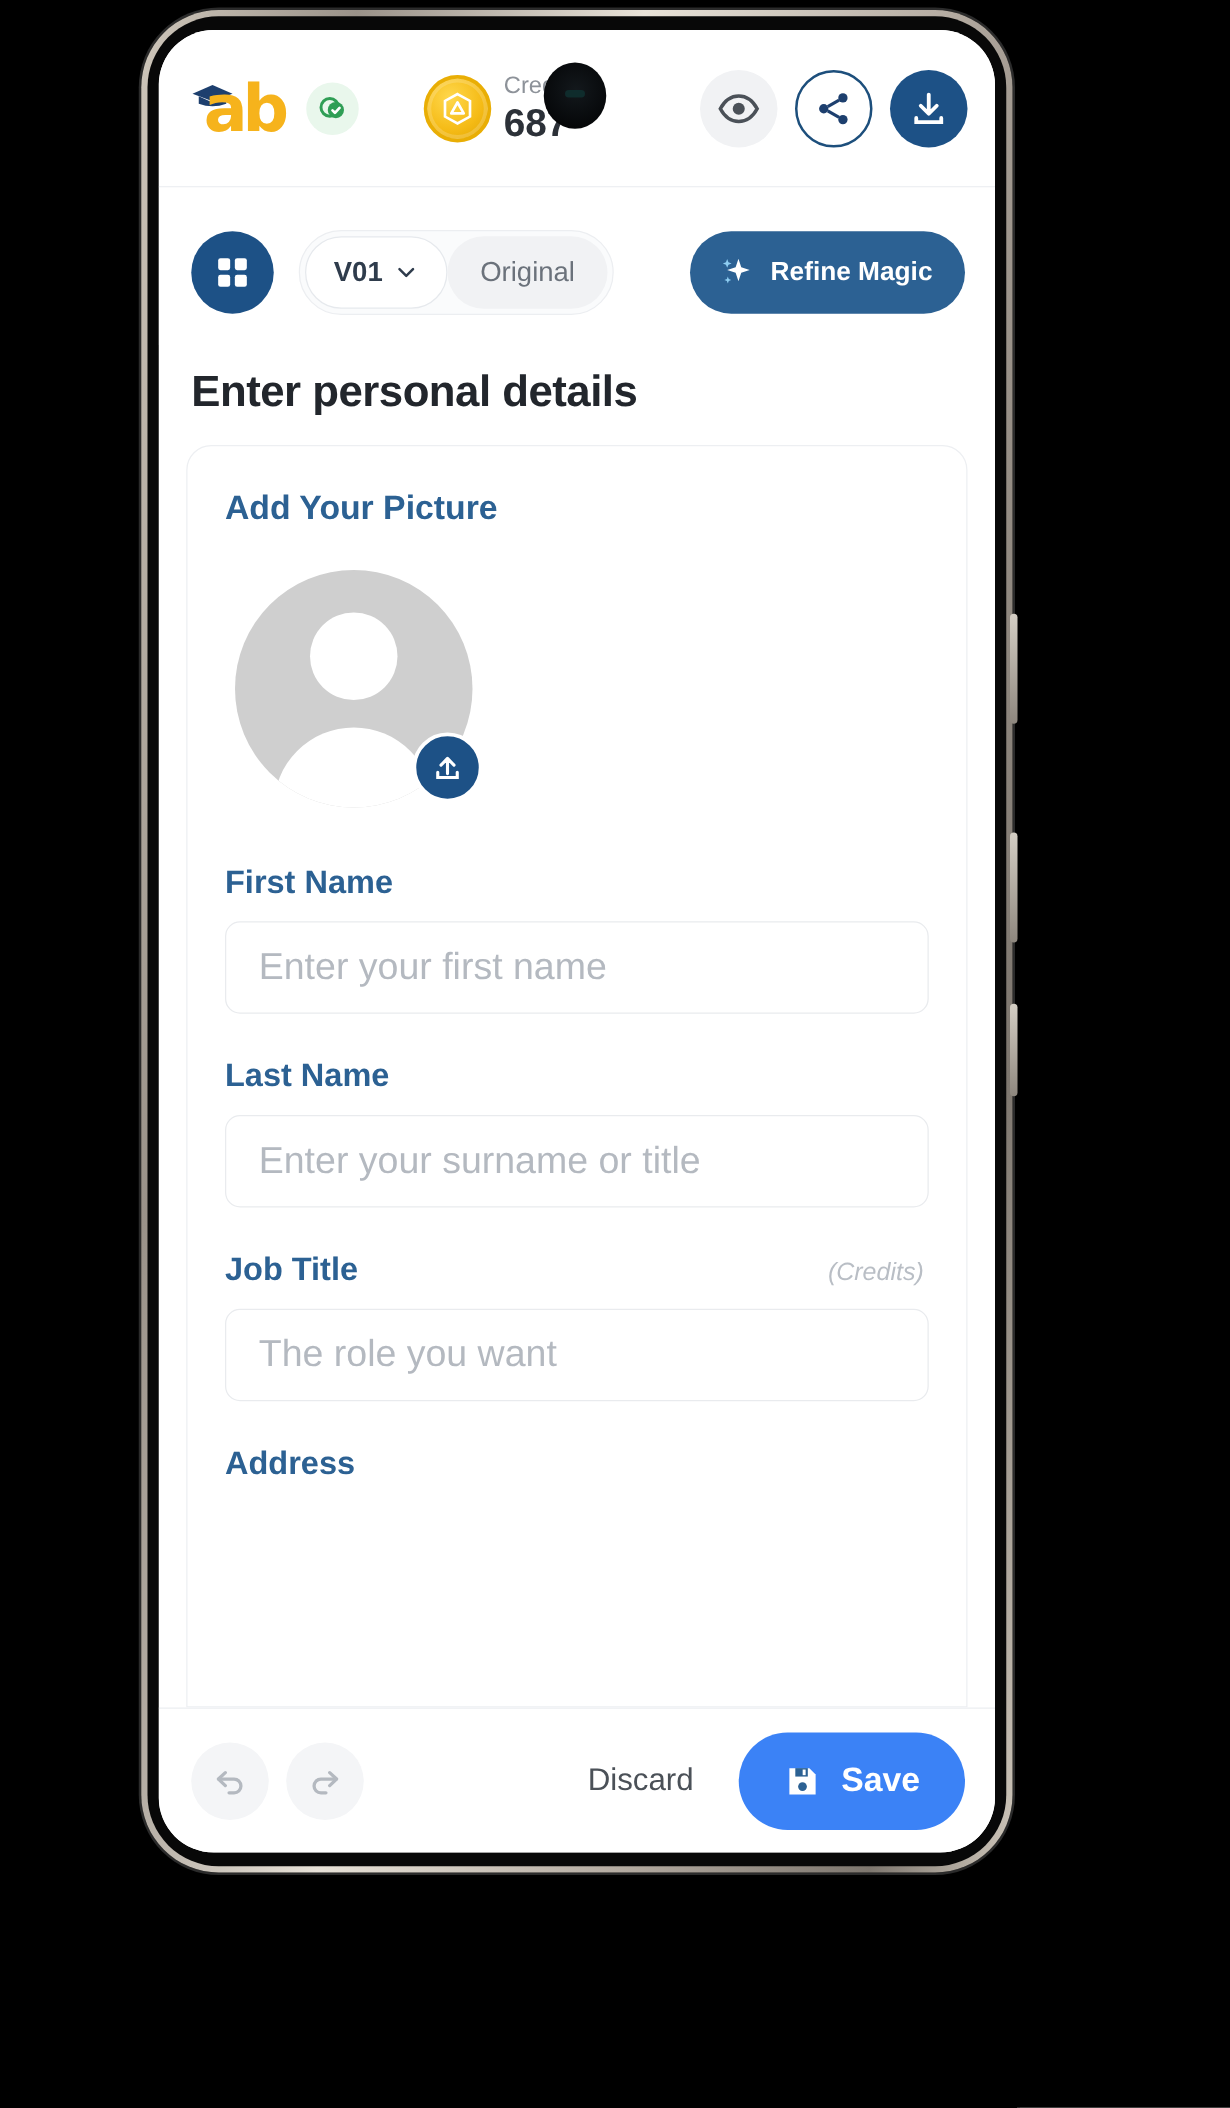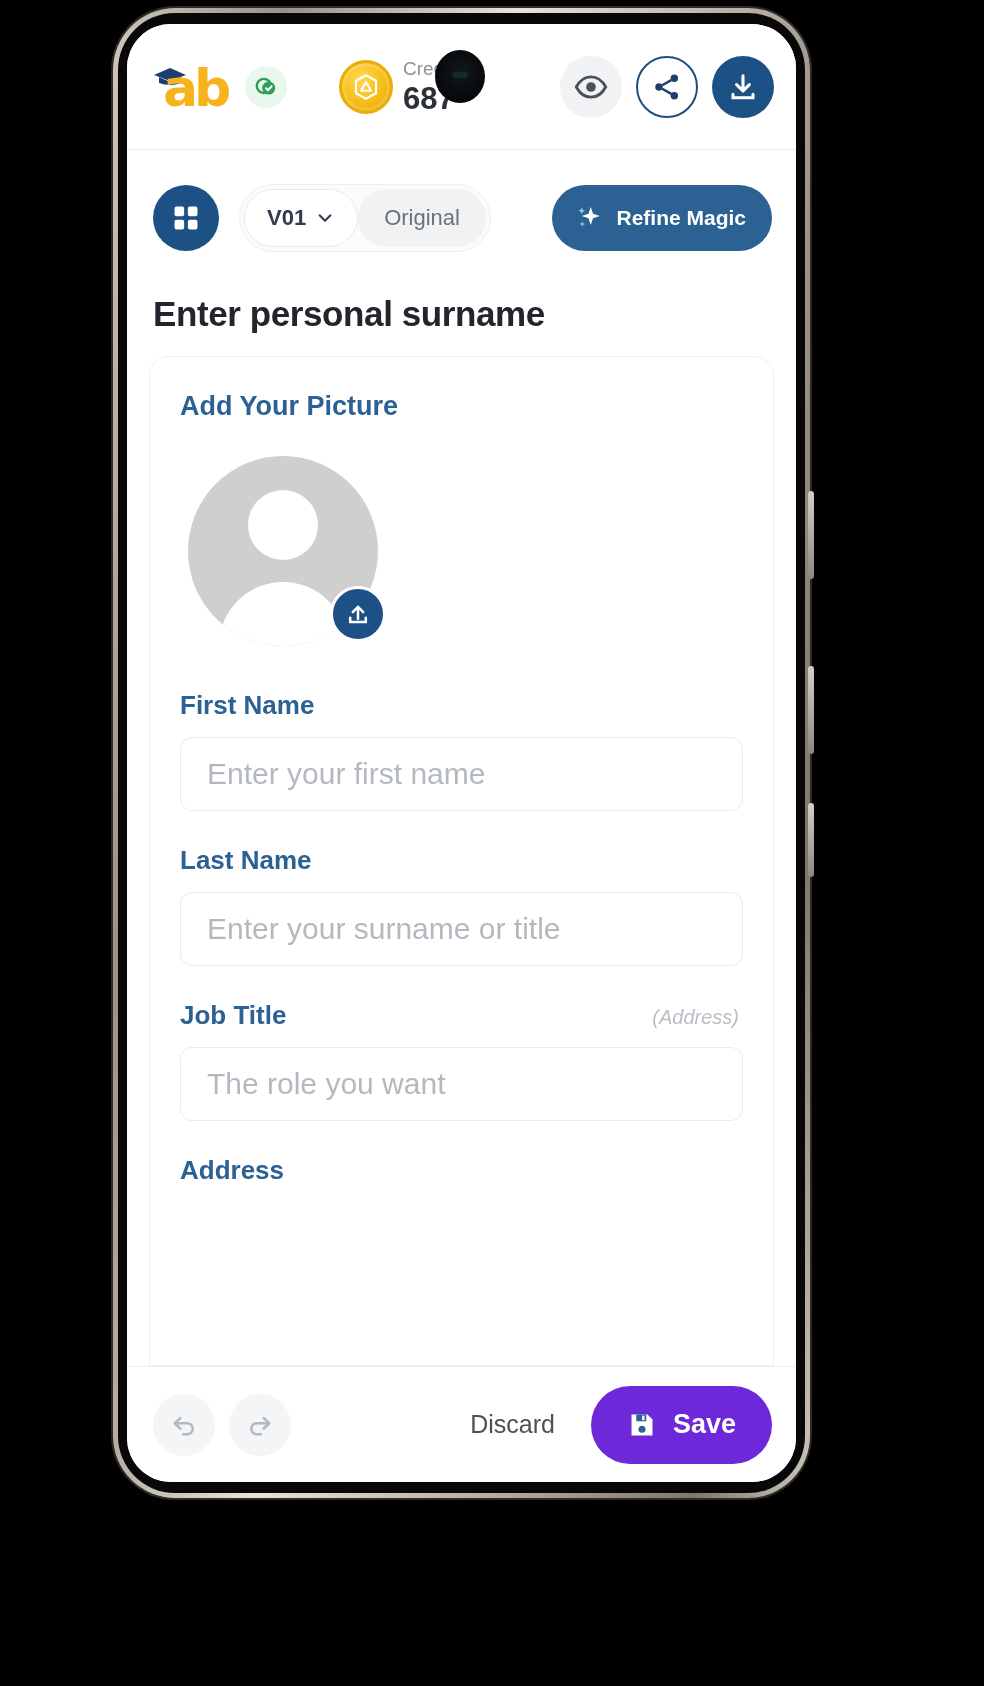--- a/index.html
+++ b/index.html
@@ -333,21 +333,21 @@
     color: #4b5158;
     padding: 0 22px;
     cursor: pointer;
     flex: 0 0 auto;
   }
   .save-btn {
     display: flex; align-items: center; gap: 16px;
     height: 78px;
     padding: 0 36px;
     border-radius: 40px;
-    background: #6d28d9;
+    background: #3b82f6;
     color: #fff;
     font-size: 27px;
     font-weight: 600;
     cursor: pointer;
     flex: 0 0 auto;
   }
 </style>
 </head>
 <body>
 
@@ -446,21 +446,21 @@
       <div class="refine-btn">
         <svg width="30" height="30" viewBox="0 0 24 24">
           <path d="M13.4 3.2 L15.2 8.6 L20.6 10.4 L15.2 12.2 L13.4 17.6 L11.6 12.2 L6.2 10.4 L11.6 8.6 Z" fill="#ffffff"></path>
           <path d="M6.2 3.4 L7 5.4 L9 6.2 L7 7 L6.2 9 L5.4 7 L3.4 6.2 L5.4 5.4 Z" fill="#8ecdf2"></path>
           <path d="M6.6 14.6 L7.2 16.2 L8.8 16.8 L7.2 17.4 L6.6 19 L6 17.4 L4.4 16.8 L6 16.2 Z" fill="#8ecdf2"></path>
         </svg>
         <span>Refine Magic</span>
       </div>
     </div>
 
-    <div class="page-title">Enter personal surname</div>
+    <div class="page-title">Enter personal details</div>
 
     <div class="body-scroll">
       <div class="card">
 
         <div class="card-heading">Add Your Picture</div>
 
         <div class="avatar-block">
           <div class="avatar">
             <div class="avatar-head"></div>
             <div class="avatar-body"></div>
@@ -485,21 +485,21 @@
           <div class="field-label-row">
             <span class="field-label">Last Name</span>
             <span class="field-optional"></span>
           </div>
           <input class="field-input" type="text" placeholder="Enter your surname or title" style="">
         </div>
 
         <div class="field">
           <div class="field-label-row">
             <span class="field-label">Job Title</span>
-            <span class="field-optional">(Address)</span>
+            <span class="field-optional">(Credits)</span>
           </div>
           <input class="field-input" type="text" placeholder="The role you want" style="">
         </div>
 
         <div class="field">
           <div class="field-label-row">
             <span class="field-label">Address</span>
             <span class="field-optional"></span>
           </div>
         </div>

